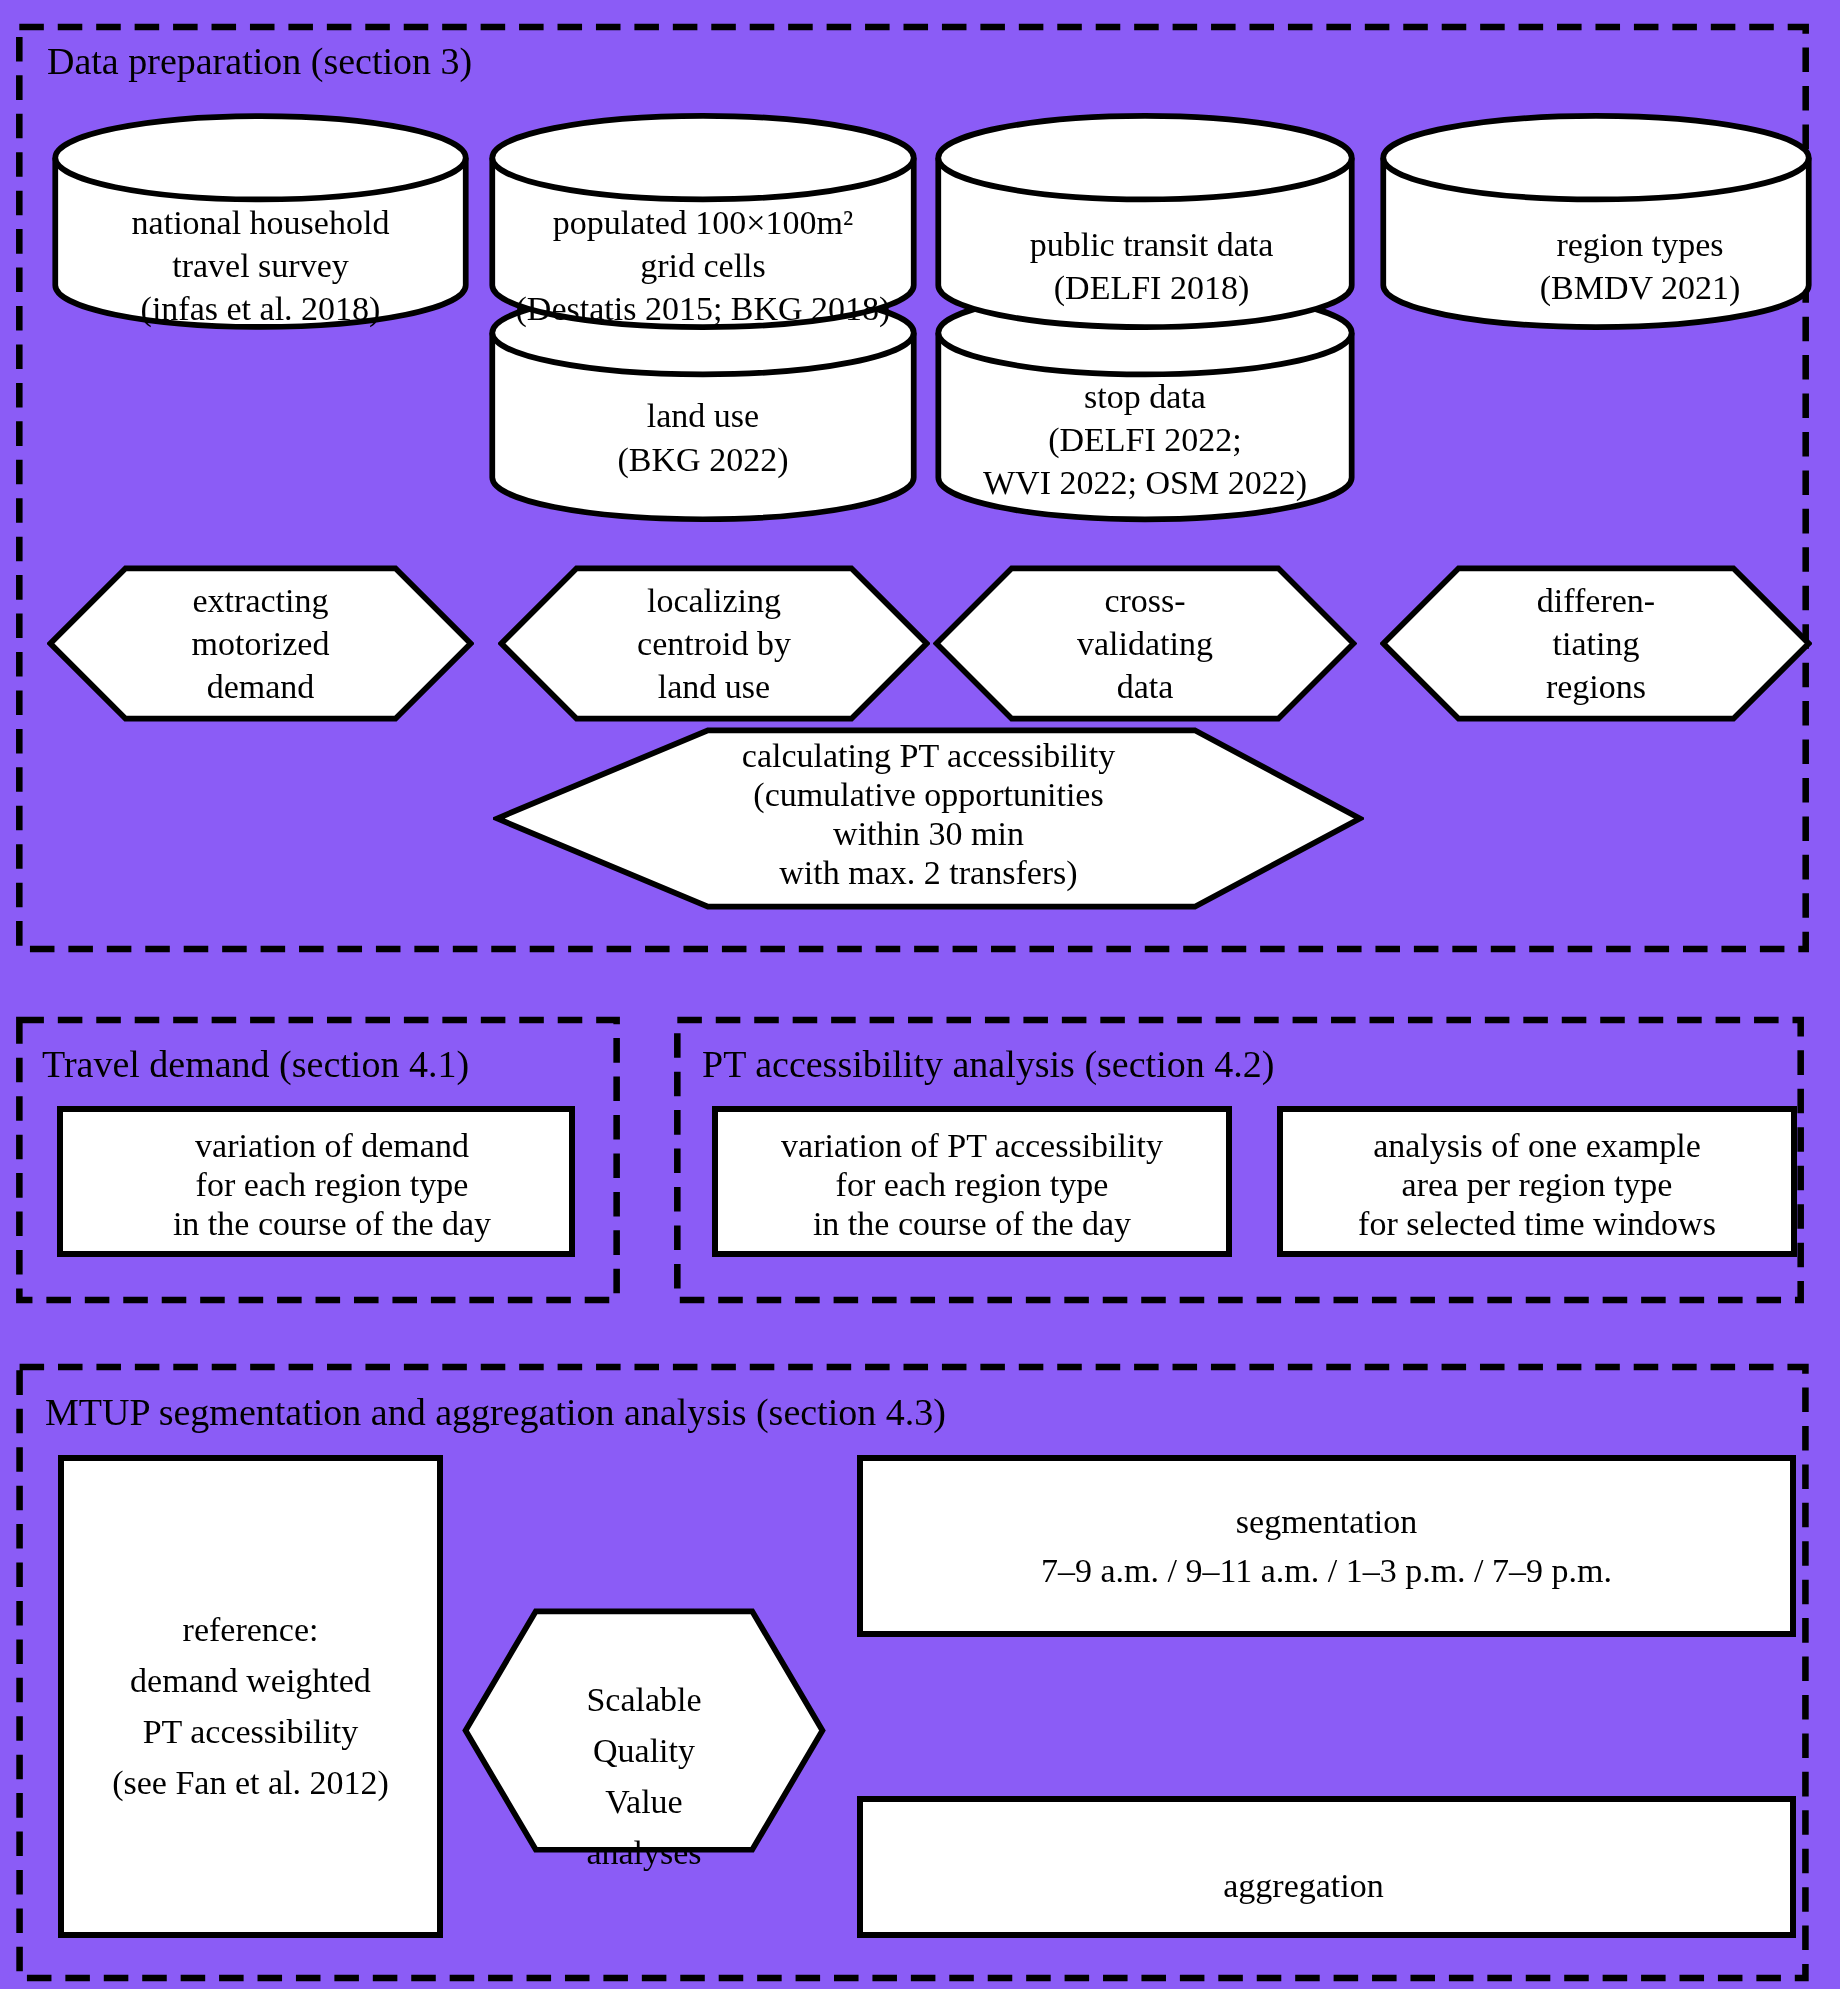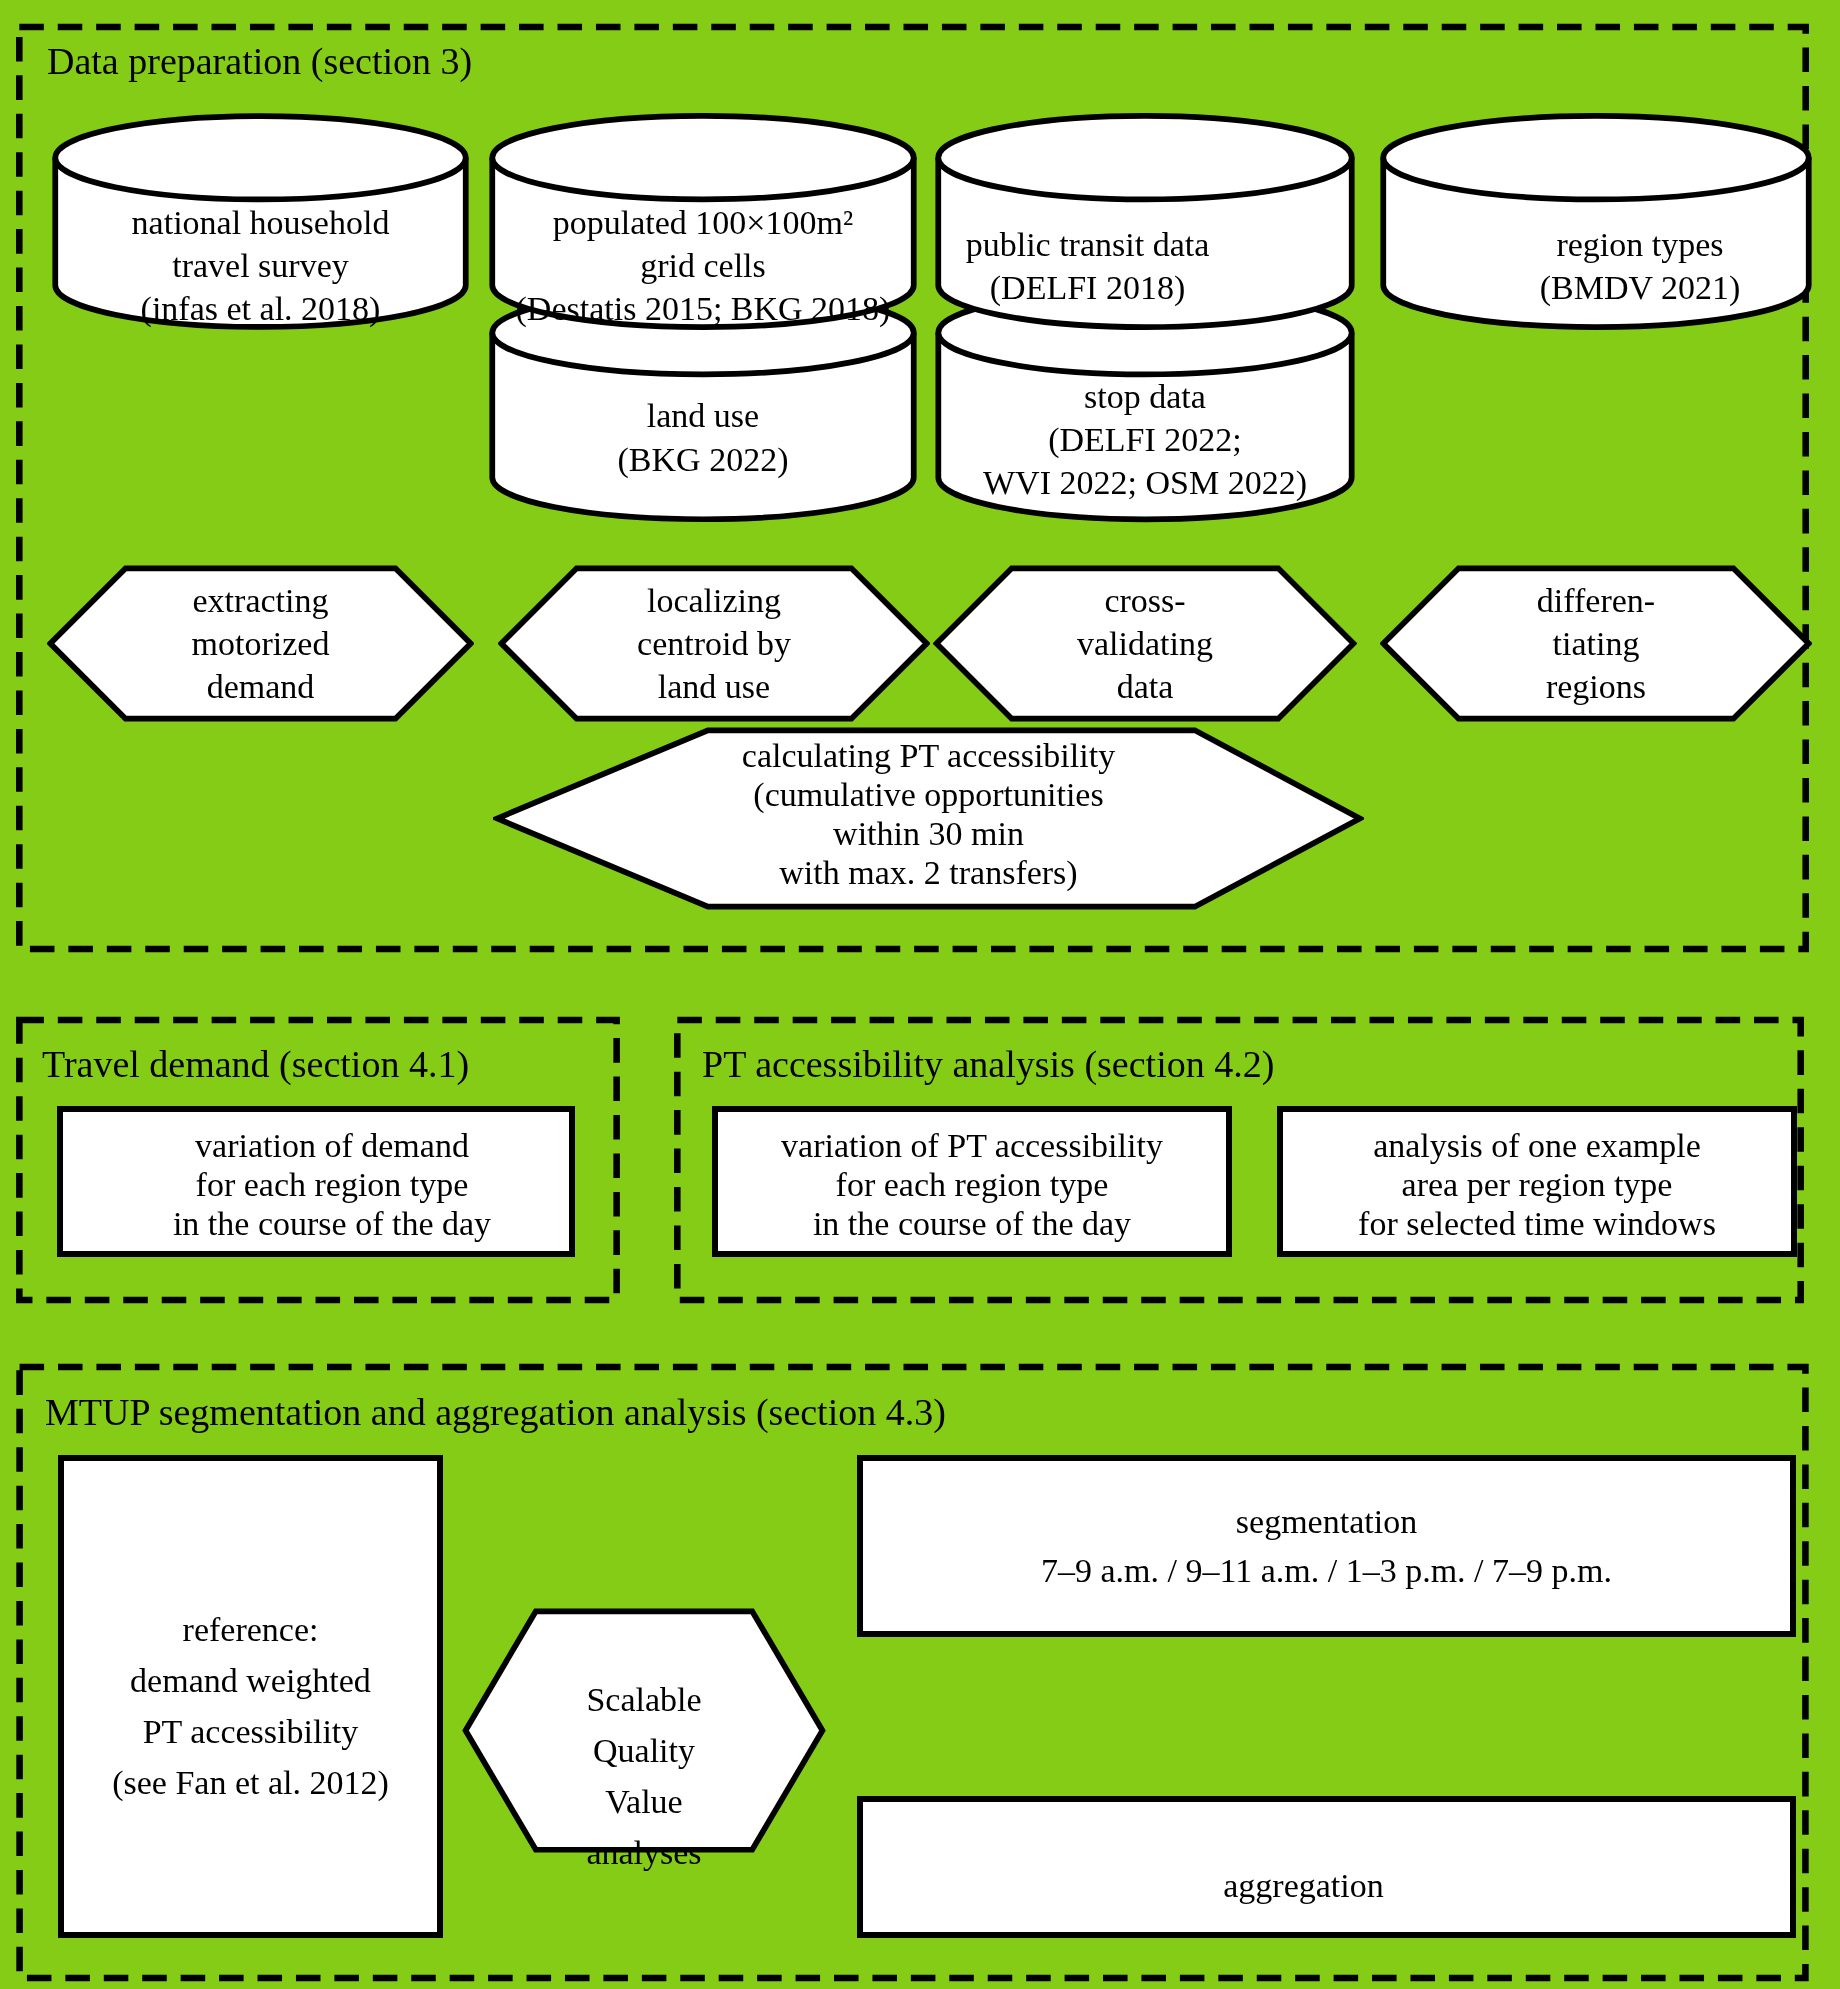--- a/index.html
+++ b/index.html
@@ -1,20 +1,20 @@
 <!DOCTYPE html>
 <html style="font-size:13px"><head>
 <meta charset="utf-8">
 <style>
   html, body { margin: 0; padding: 0; background: #ffffff; }
   #canvas {
     position: relative;
     width: 1840px;
     height: 1989px;
-    background: #84cc16;
+    background: #8b5cf6;
     font-family: "Liberation Serif", "DejaVu Serif", serif;
     color: #000000;
     overflow: hidden;
   }
   .abs { position: absolute; }
   svg { display: block; }
   .title {
     position: absolute;
     font-size: 38px;
     line-height: 46px;
@@ -79,21 +79,21 @@
   </div>
 
   <svg class="abs" style="left:935px; top:286px;" width="420" height="239" viewBox="0 0 513 292">
     <path d="M 4 57 L 4 234 A 252.5 51 0 0 0 509 234 L 509 57" fill="#fff" stroke="#000" stroke-width="7"></path>
     <ellipse cx="256.5" cy="57" rx="252.5" ry="51" fill="#fff" stroke="#000" stroke-width="7"></ellipse>
   </svg>
   <svg class="abs" style="left:935px; top:110px;" width="420" height="223" viewBox="0 0 513 272">
     <path d="M 4 58 L 4 214 A 252.5 51 0 0 0 509 214 L 509 58" fill="#fff" stroke="#000" stroke-width="7"></path>
     <ellipse cx="256.5" cy="58" rx="252.5" ry="51" fill="#fff" stroke="#000" stroke-width="7"></ellipse>
   </svg>
-  <div class="txt lh52" style="left:921px; top:223px; width:333px;">
+  <div class="txt lh52" style="left:985px; top:223px; width:333px;">
     <div class="line">public transit data</div>
     <div class="line">(DELFI 2018)</div>
   </div>
   <div class="txt lh52" style="left:935px; top:375px; width:420px;">
     <div class="line">stop data</div>
     <div class="line">(DELFI 2022;</div>
     <div class="line">WVI 2022; OSM 2022)</div>
   </div>
 
   <svg class="abs" style="left:1380px; top:110px;" width="432" height="223" viewBox="0 0 528 272">

